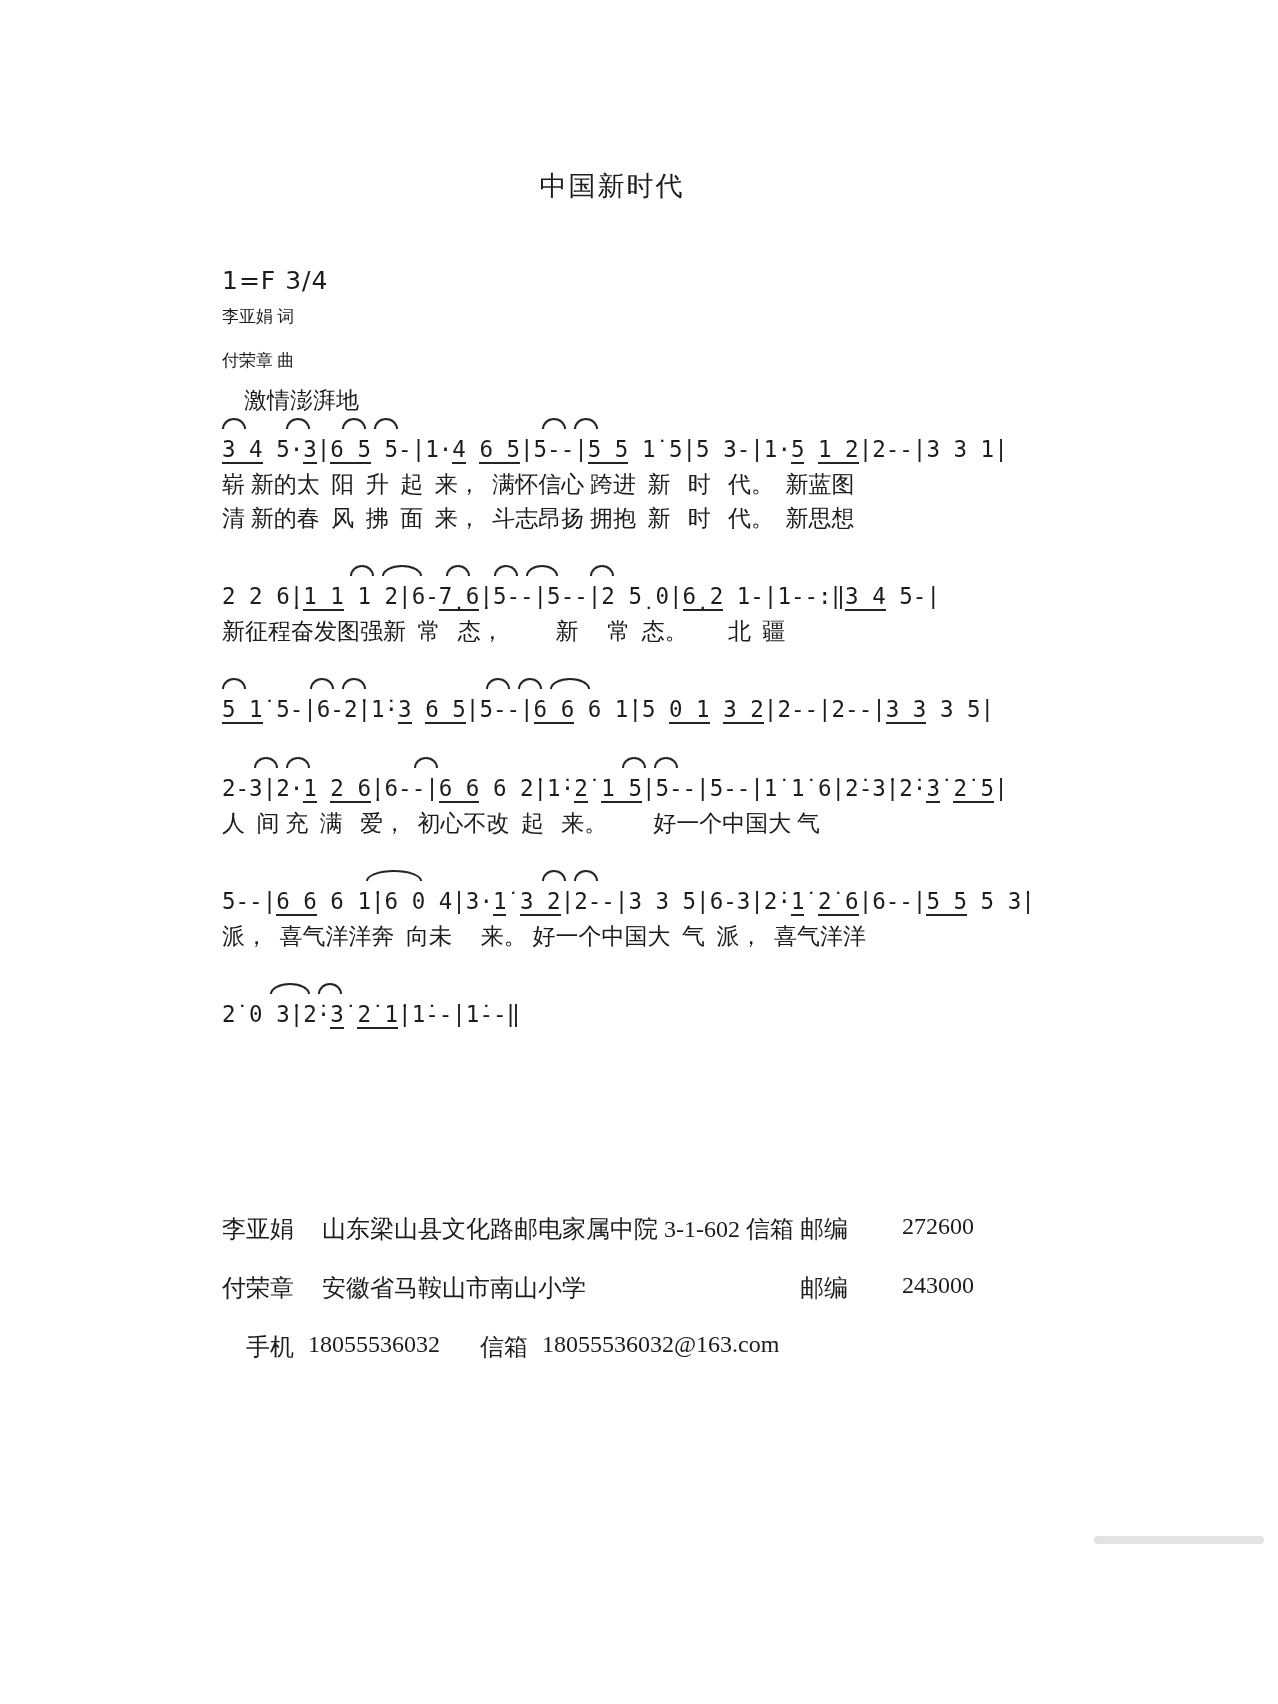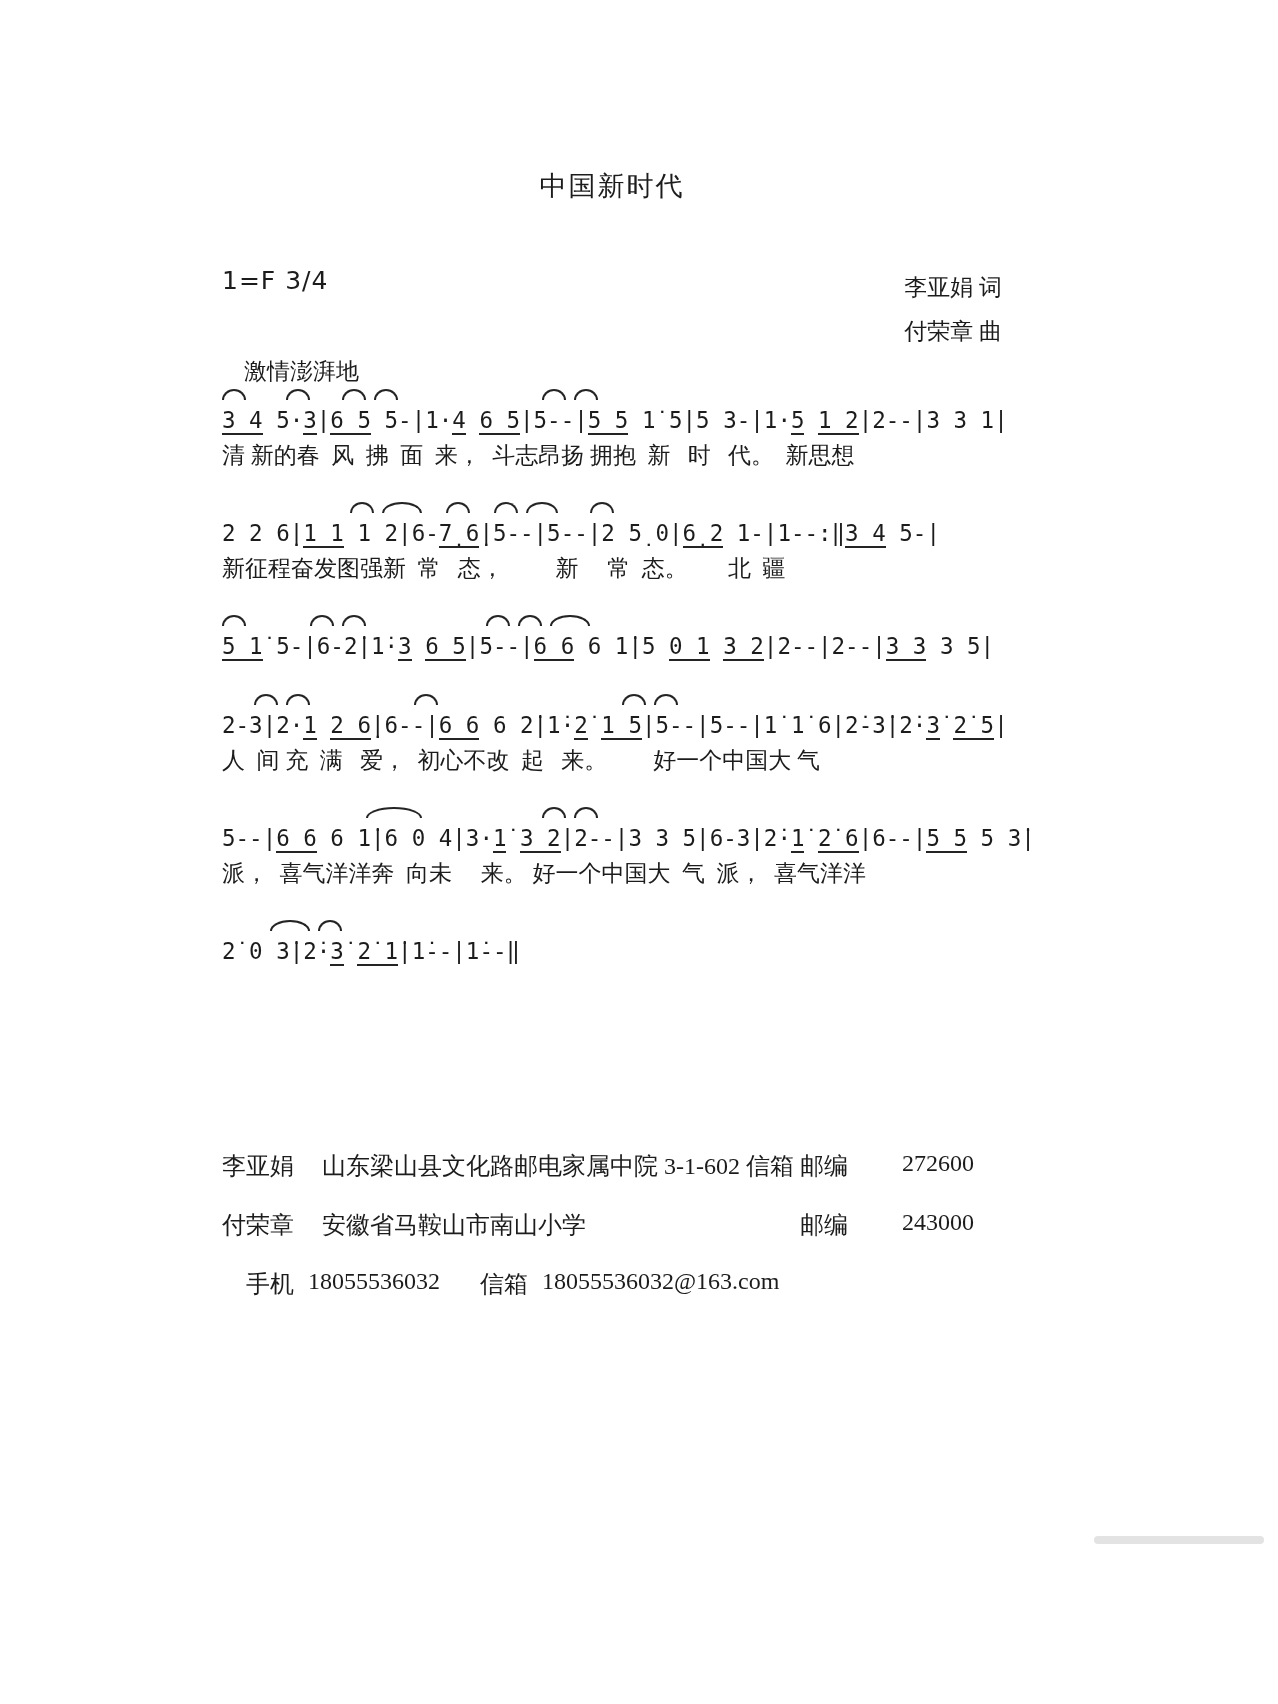--- a/index.html
+++ b/index.html
@@ -17,24 +17,24 @@
     text-align:center;
     font-size:27px;
     letter-spacing:2px;
     font-weight:500;
     margin:0;
     padding-top:168px;
     width:780px;
   }
   .meta-row{
     display:flex;justify-content:space-between;align-items:flex-start;
-    margin-top:62px;width:780px;
+    margin-top:62px;width:780px;flex-direction:column;
   }
   .keysig{font-size:25px;font-family:"DejaVu Sans", sans-serif;letter-spacing:1px;}
-  .credits{text-align:left;font-size:23px;line-height:44px;}
+  .credits{text-align:left;font-size:17px;line-height:44px;}
   .tempo{font-size:23px;margin-top:2px;margin-left:22px;}
   
   .system{position:relative;margin-bottom:29px;}
   .arc-row{position:relative;height:16px;width:790px;}
   .arc{
     position:absolute;top:2px;height:11px;
     border:2px solid #242424;border-bottom:none;
     border-top-left-radius:50% 100%;
     border-top-right-radius:50% 100%;
     box-sizing:border-box;
@@ -93,20 +93,21 @@
         <div class="system">
           <div class="arc-row">
             <span class="arc" style="left: 0ch; width: 3ch;"></span>
             <span class="arc" style="left: 8ch; width: 3ch;"></span>
             <span class="arc" style="left: 15ch; width: 3ch;"></span>
             <span class="arc" style="left: 19ch; width: 3ch;"></span>
             <span class="arc" style="left: 40ch; width: 3ch;"></span>
             <span class="arc" style="left: 44ch; width: 3ch;"></span>
           </div>
           <div class="note-row">3 4 5·3|6 5 5-|1·4 6 5|5--|5 5 1̇ 5|5 3-|1·5 1 2|2--|3 3 1|<span class="beam" style="left: 0ch; width: 3ch;"></span><span class="beam" style="left: 6ch; width: 1ch;"></span><span class="beam" style="left: 8ch; width: 3ch;"></span><span class="beam" style="left: 17ch; width: 1ch;"></span><span class="beam" style="left: 19ch; width: 3ch;"></span><span class="beam" style="left: 27ch; width: 3ch;"></span><span class="beam" style="left: 42ch; width: 1ch;"></span><span class="beam" style="left: 44ch; width: 3ch;"></span></div>
+          <div class="lyric">崭 新的太  阳  升  起  来，  满怀信心 跨进  新   时   代。  新蓝图</div>
           <div class="lyric">清 新的春  风  拂  面  来，  斗志昂扬 拥抱  新   时   代。  新思想</div>
         </div>
         <div class="system">
           <div class="arc-row">
             <span class="arc" style="left: 16ch; width: 3ch;"></span>
             <span class="arc" style="left: 20ch; width: 5ch;"></span>
             <span class="arc" style="left: 28ch; width: 3ch;"></span>
             <span class="arc" style="left: 34ch; width: 3ch;"></span>
             <span class="arc" style="left: 38ch; width: 4ch;"></span>
             <span class="arc" style="left: 46ch; width: 3ch;"></span>

